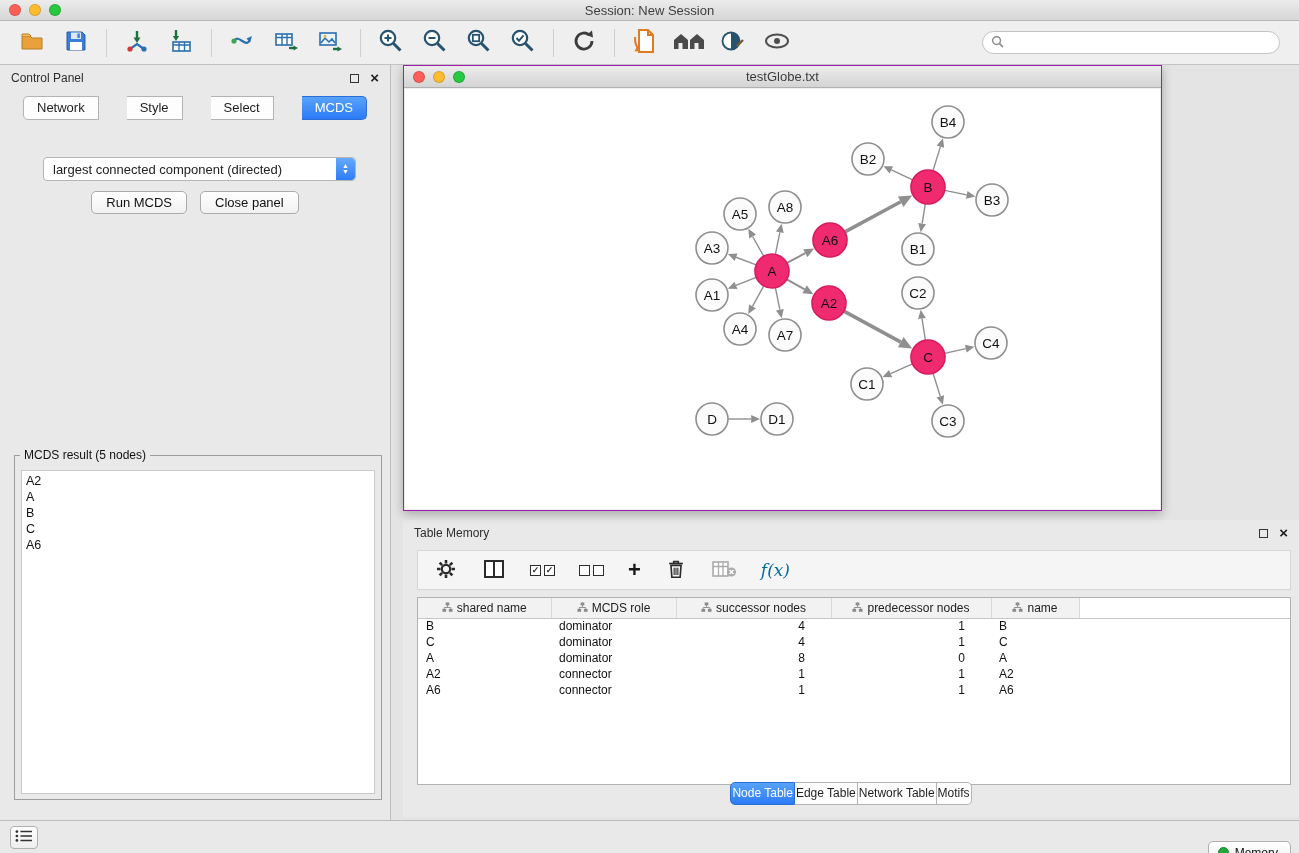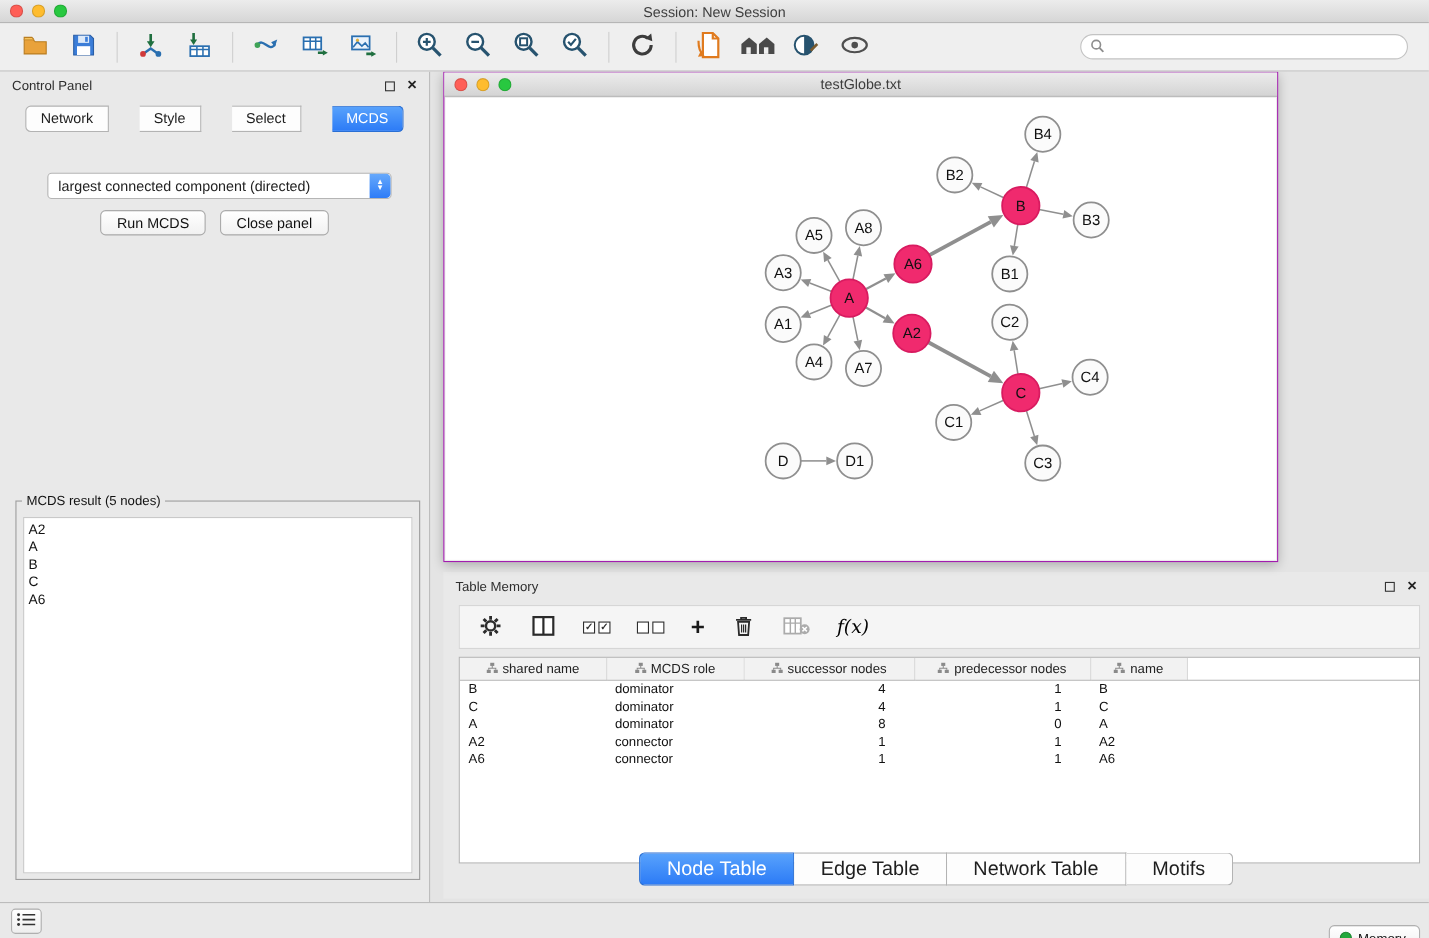--- a/index.html
+++ b/index.html
@@ -69,35 +69,35 @@
   
   .table-panel { position:absolute; left:403px; top:520px; width:896px; height:297px; background:#e9e9e9; z-index:10; }
   .tp-toolbar { position:absolute; top:30px; left:14px; right:8px; height:40px; background:#f5f5f5;
     border:1px solid #d6d6d6; display:flex; align-items:center; gap:24px; padding:0 16px; }
   .tpi { display:flex; align-items:center; justify-content:center; background:none; border:none; height:30px; }
   .chk-pair { display:flex; gap:3px; }
   .chk { width:11px; height:11px; border:1.6px solid #2e2e2e; font-size:9px; line-height:9px; text-align:center;
     color:#2e2e2e; font-weight:bold; background:#fff; }
   .chk.empty { color:transparent; }
   .plus-glyph { font-size:22px; font-weight:bold; color:#1a1a1a; line-height:20px; }
-  .fx { font-family:"DejaVu Serif", serif; font-style:italic; font-size:17px; color:#000000; }
+  .fx { font-family:"DejaVu Serif", serif; font-style:italic; font-size:17px; color:#0369a1; }
 
   .tp-table { position:absolute; top:77px; left:14px; right:8px; height:188px; background:#fff;
     border:1px solid #b2b2b2; overflow:hidden; }
   .tp-table table { border-collapse:collapse; width:100%; font-size:12px; table-layout:fixed; }
   .tp-table th { height:20px; background:#f2f2f2; border-right:1px solid #d9d9d9; border-bottom:1px solid #c6c6c6;
     font-weight:normal; font-size:12px; color:#222; text-align:center; white-space:nowrap; overflow:hidden; }
   .tp-table th .sort-ic { vertical-align:-1px; margin-right:4px; }
   .tp-table th.filler, .tp-table td.filler { background:#fff; border-right:none; }
   .tp-table td { height:16px; padding:0 8px; white-space:nowrap; overflow:hidden; color:#111; }
   .tp-table td.num { text-align:right; padding-right:26px; }
   .col0{width:133px}.col1{width:125px}.col2{width:155px}.col3{width:160px}.col4{width:88px}
 
   .table-tabs { position:absolute; bottom:12px; left:0; right:0; display:flex; justify-content:center; }
-  .seg-tab { font-size:18px; padding:3px 24px 4px; background:#fdfdfd; border:1px solid #b3b3b3;
+  .seg-tab { font-size:12px; padding:3px 1px 4px; background:#fdfdfd; border:1px solid #b3b3b3;
     border-left:none; color:#1e1e1e; }
   .seg-tab:first-child { border-left:1px solid #b3b3b3; border-radius:5px 0 0 5px; }
   .seg-tab:last-child { border-radius:0 5px 5px 0; }
   .seg-tab.active { background:linear-gradient(#58a2fc,#2c7bf6); color:#fff; border-color:#2a6fd4; }
 
   
   .statusbar { position:absolute; left:0; right:0; bottom:0; height:33px; background:#e9e9e9;
     border-top:1px solid #bcbcbc; z-index:20; }
   .list-btn { position:absolute; left:10px; top:5px; width:28px; height:23px;
     background:linear-gradient(#fff,#eee); border:1px solid #b0b0b0; border-radius:4px;

